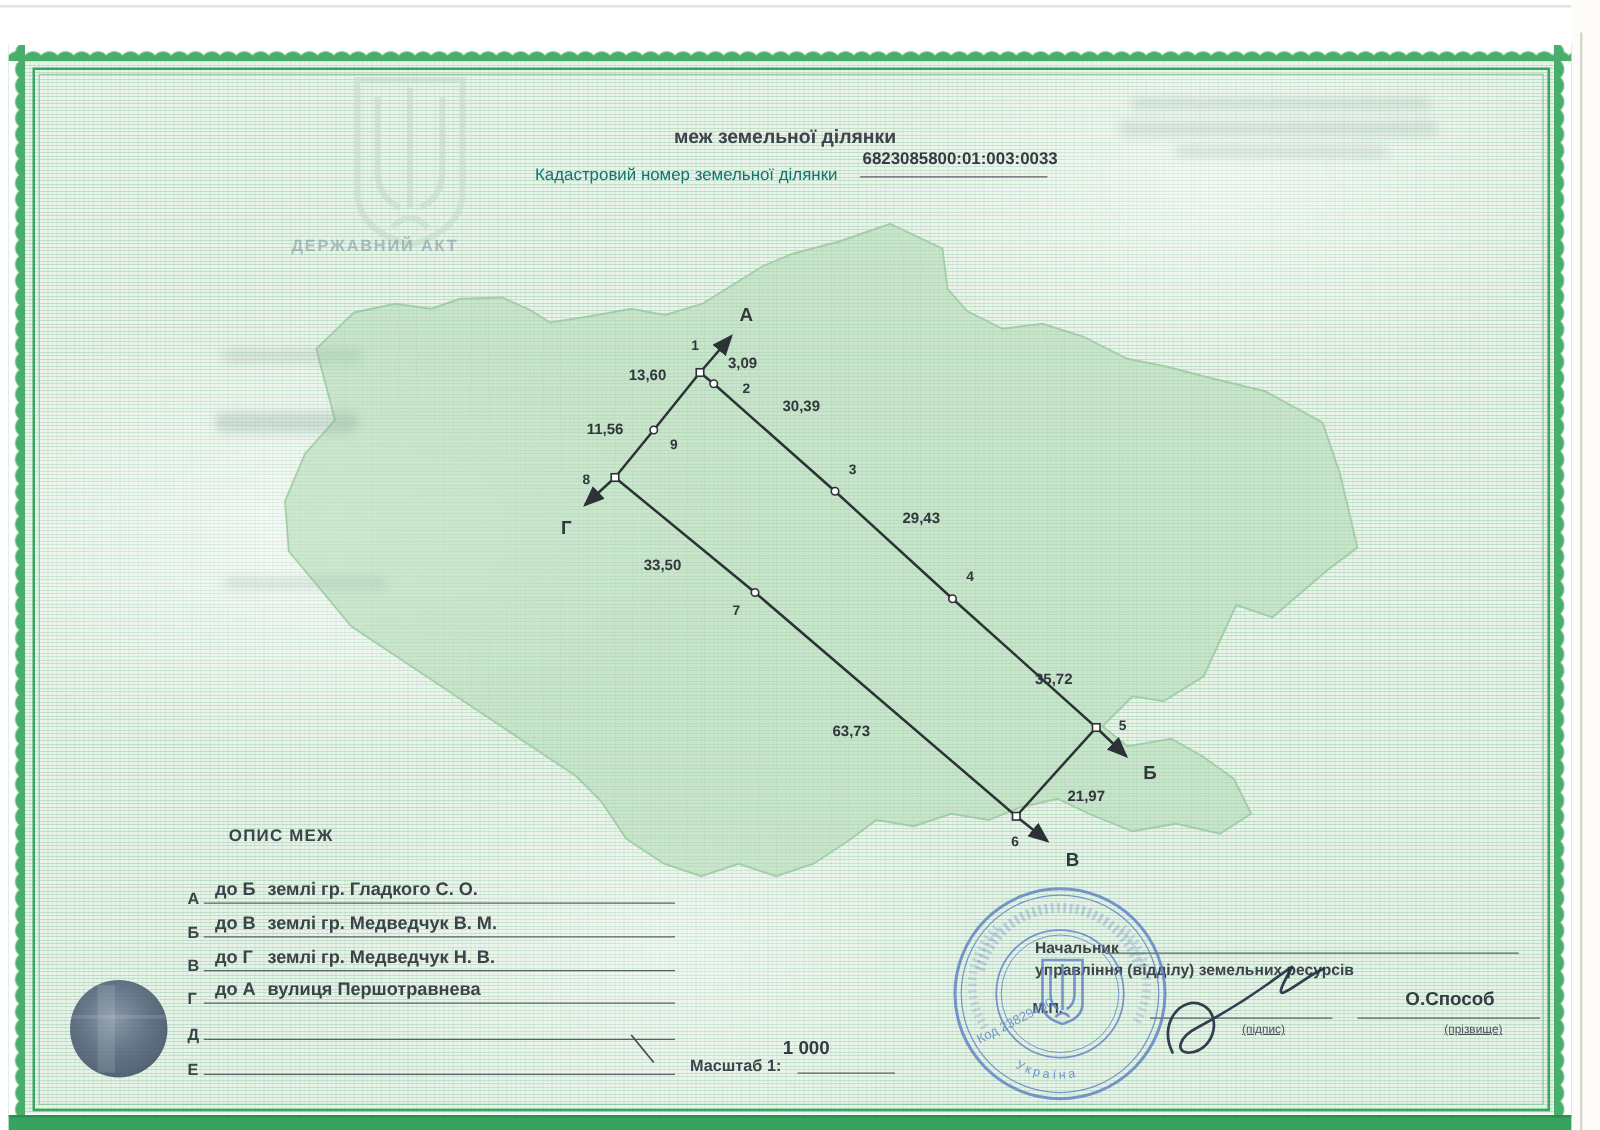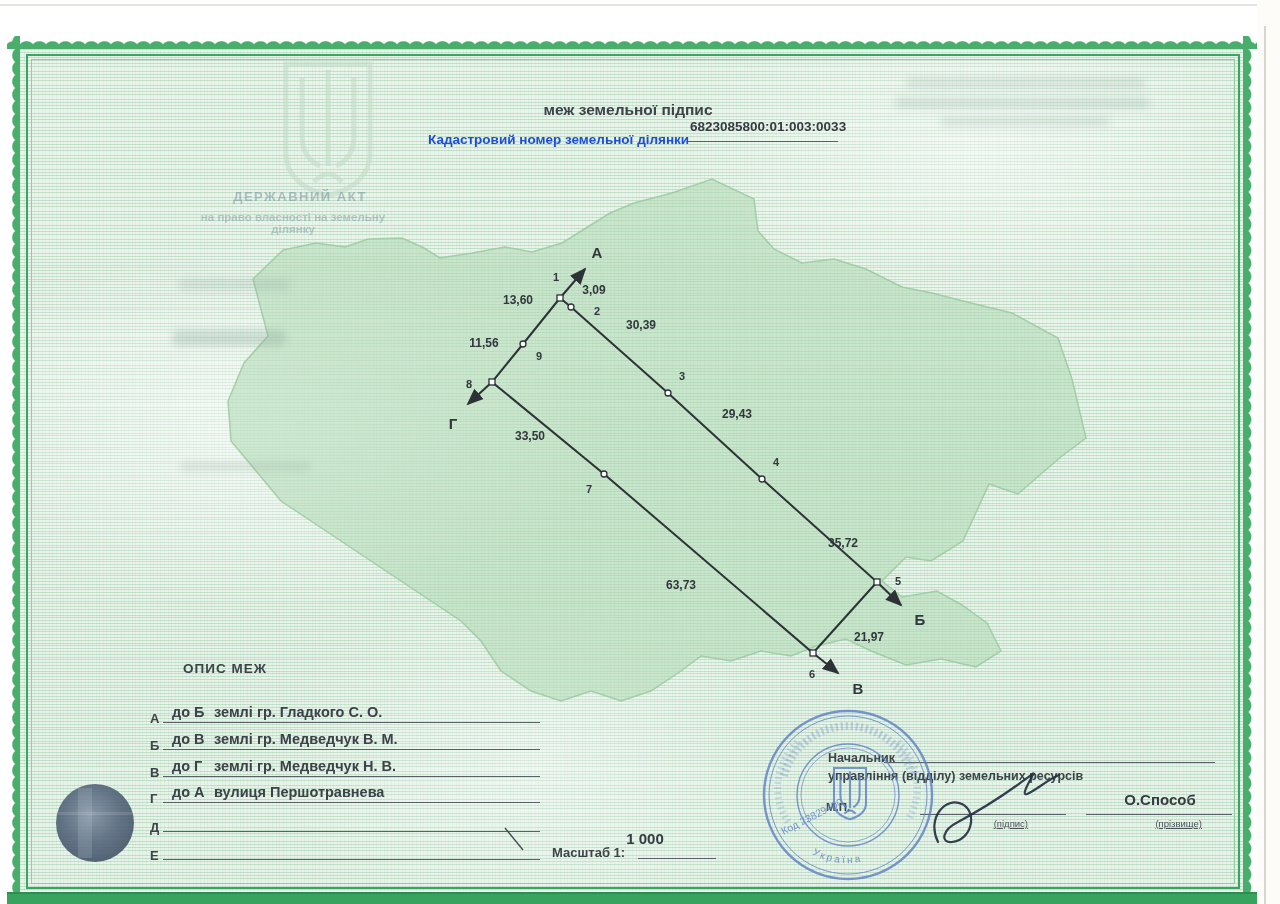--- a/index.html
+++ b/index.html
@@ -35,21 +35,21 @@
   
   .svg-layer{position:absolute;left:0;top:0;width:1280px;height:904px;pointer-events:none;}
   
   .ghost{position:absolute;text-align:center;color:rgba(108,140,152,.5);filter:blur(.3px);font-weight:bold;}
   .smudge{position:absolute;border-radius:8px;filter:blur(3.5px);background:rgba(140,168,158,.22);}
   
   .doc-title{position:absolute;left:478px;top:79px;width:300px;text-align:center;
     font-size:20px;font-weight:bold;letter-spacing:4px;color:#3c4349;}
   .doc-subtitle{position:absolute;left:478px;top:101px;width:300px;text-align:center;
     font-size:15.5px;font-weight:bold;color:#3c4349;}
-  .cad-label{position:absolute;left:428px;top:132px;font-size:13.5px;font-weight:bold;color:#1d4ed8;}
+  .cad-label{position:absolute;left:428px;top:132px;font-size:13.5px;font-weight:normal;color:#0f766e;}
   .cad-number{position:absolute;left:690px;top:119px;width:148px;text-align:center;
     font-size:13.5px;font-weight:bold;color:#343b41;}
   .uline{position:absolute;border-bottom:1.4px solid #5a6067;}
   
   .dlabel{position:absolute;transform:translate(-50%,-50%);white-space:nowrap;color:#31373c;}
   .dlabel.dist{font-size:12px;font-weight:600;}
   .dlabel.num{font-size:11px;font-weight:600;}
   .dlabel.corner{font-size:15px;font-weight:bold;}
   
   .desc-heading{position:absolute;left:183px;top:661px;font-size:13.5px;font-weight:bold;
@@ -99,29 +99,28 @@
          L816,646 L791,656 L761,651 L731,661 L701,656 L681,671 L651,691 L621,701 L591,691
          L561,701 L531,691 L501,671 L481,641 L461,621 L431,601 L401,581 L371,561 L341,541
          L311,521 L281,501 L256,471 L231,441 L228,401 L244,363 L268,336 L253,279 Z" fill="rgba(175,216,178,.55)" stroke="rgba(150,200,156,.8)" stroke-width="1.5"></path>
     <g transform="translate(328,126)" stroke="#c2dcc6" stroke-width="5" fill="none" opacity=".55">
       <path d="M-42,-62 V28 Q-42,58 0,70 Q42,58 42,28 V-62 Z"></path>
       <path d="M0,-56 V40 M-26,-48 V10 Q-26,32 -8,40 M26,-48 V10 Q26,32 8,40 M-14,56 Q0,40 14,56"></path>
     </g>
   </svg>
 
   <div class="ghost" style="left:217px;top:189px;width:166px;font-size:13px;letter-spacing:1.5px;">ДЕРЖАВНИЙ АКТ</div>
-  <div class="ghost" style="left:182px;top:211px;width:222px;font-size:11.5px;color:rgba(108,140,152,.42);">на право власності на земельну ділянку</div>
   <div class="smudge" style="left:905px;top:78px;width:240px;height:10px;"></div>
   <div class="smudge" style="left:895px;top:97px;width:255px;height:12px;"></div>
   <div class="smudge" style="left:940px;top:117px;width:170px;height:9px;"></div>
   <div class="smudge" style="left:178px;top:279px;width:112px;height:11px;"></div>
   <div class="smudge" style="left:172px;top:330px;width:115px;height:16px;background:rgba(130,160,150,.28);"></div>
   <div class="smudge" style="left:180px;top:462px;width:130px;height:9px;"></div>
 
-  <div class="doc-subtitle">меж земельної підпис</div>
+  <div class="doc-subtitle">меж земельної ділянки</div>
   <div class="cad-label">Кадастровий номер земельної ділянки</div>
   <div class="cad-number">6823085800:01:003:0033</div>
   <div class="uline" style="left:688px;top:128px;width:150px;height:14px;"></div>
 
   <div id="diagram-labels" style="position:absolute;left:0;top:0;width:1280px;height:904px;">
       <span class="dlabel corner" style="left: 597px; top: 252px;">А</span>
       <span class="dlabel corner" style="left: 920px; top: 619px;">Б</span>
       <span class="dlabel corner" style="left: 858px; top: 688px;">В</span>
       <span class="dlabel corner" style="left: 453px; top: 423px;">Г</span>
       <span class="dlabel num" style="left: 556px; top: 277px;">1</span>
@@ -132,21 +131,21 @@
       <span class="dlabel num" style="left: 812px; top: 674px;">6</span>
       <span class="dlabel num" style="left: 589px; top: 489px;">7</span>
       <span class="dlabel num" style="left: 469px; top: 384px;">8</span>
       <span class="dlabel num" style="left: 539px; top: 356px;">9</span>
       <span class="dlabel dist" style="left: 594px; top: 290px; text-align: right;">3,09</span>
       <span class="dlabel dist" style="left: 641px; top: 325px;">30,39</span>
       <span class="dlabel dist" style="left: 737px; top: 414px;">29,43</span>
       <span class="dlabel dist" style="left: 843px; top: 507px; margin-top: 36px;">35,72</span>
       <span class="dlabel dist" style="left: 869px; top: 637px;">21,97</span>
       <span class="dlabel dist" style="left: 681px; top: 585px;">63,73</span>
-      <span class="dlabel dist" style="left: 530px; top: 436px;">33,50</span>
+      <span class="dlabel dist" style="left: 530px; top: 452px;">33,50</span>
       <span class="dlabel dist" style="left: 484px; top: 343px;">11,56</span>
       <span class="dlabel dist" style="left: 518px; top: 300px;">13,60</span>
     </div>
 
   <div class="desc-heading">ОПИС МЕЖ</div>
 
   <div class="desc-row" style="top:697px;">
     <span class="desc-letter">А</span>
     <span class="desc-label">до Б</span>
     <span class="desc-value">землі гр. Гладкого С. О.</span>

